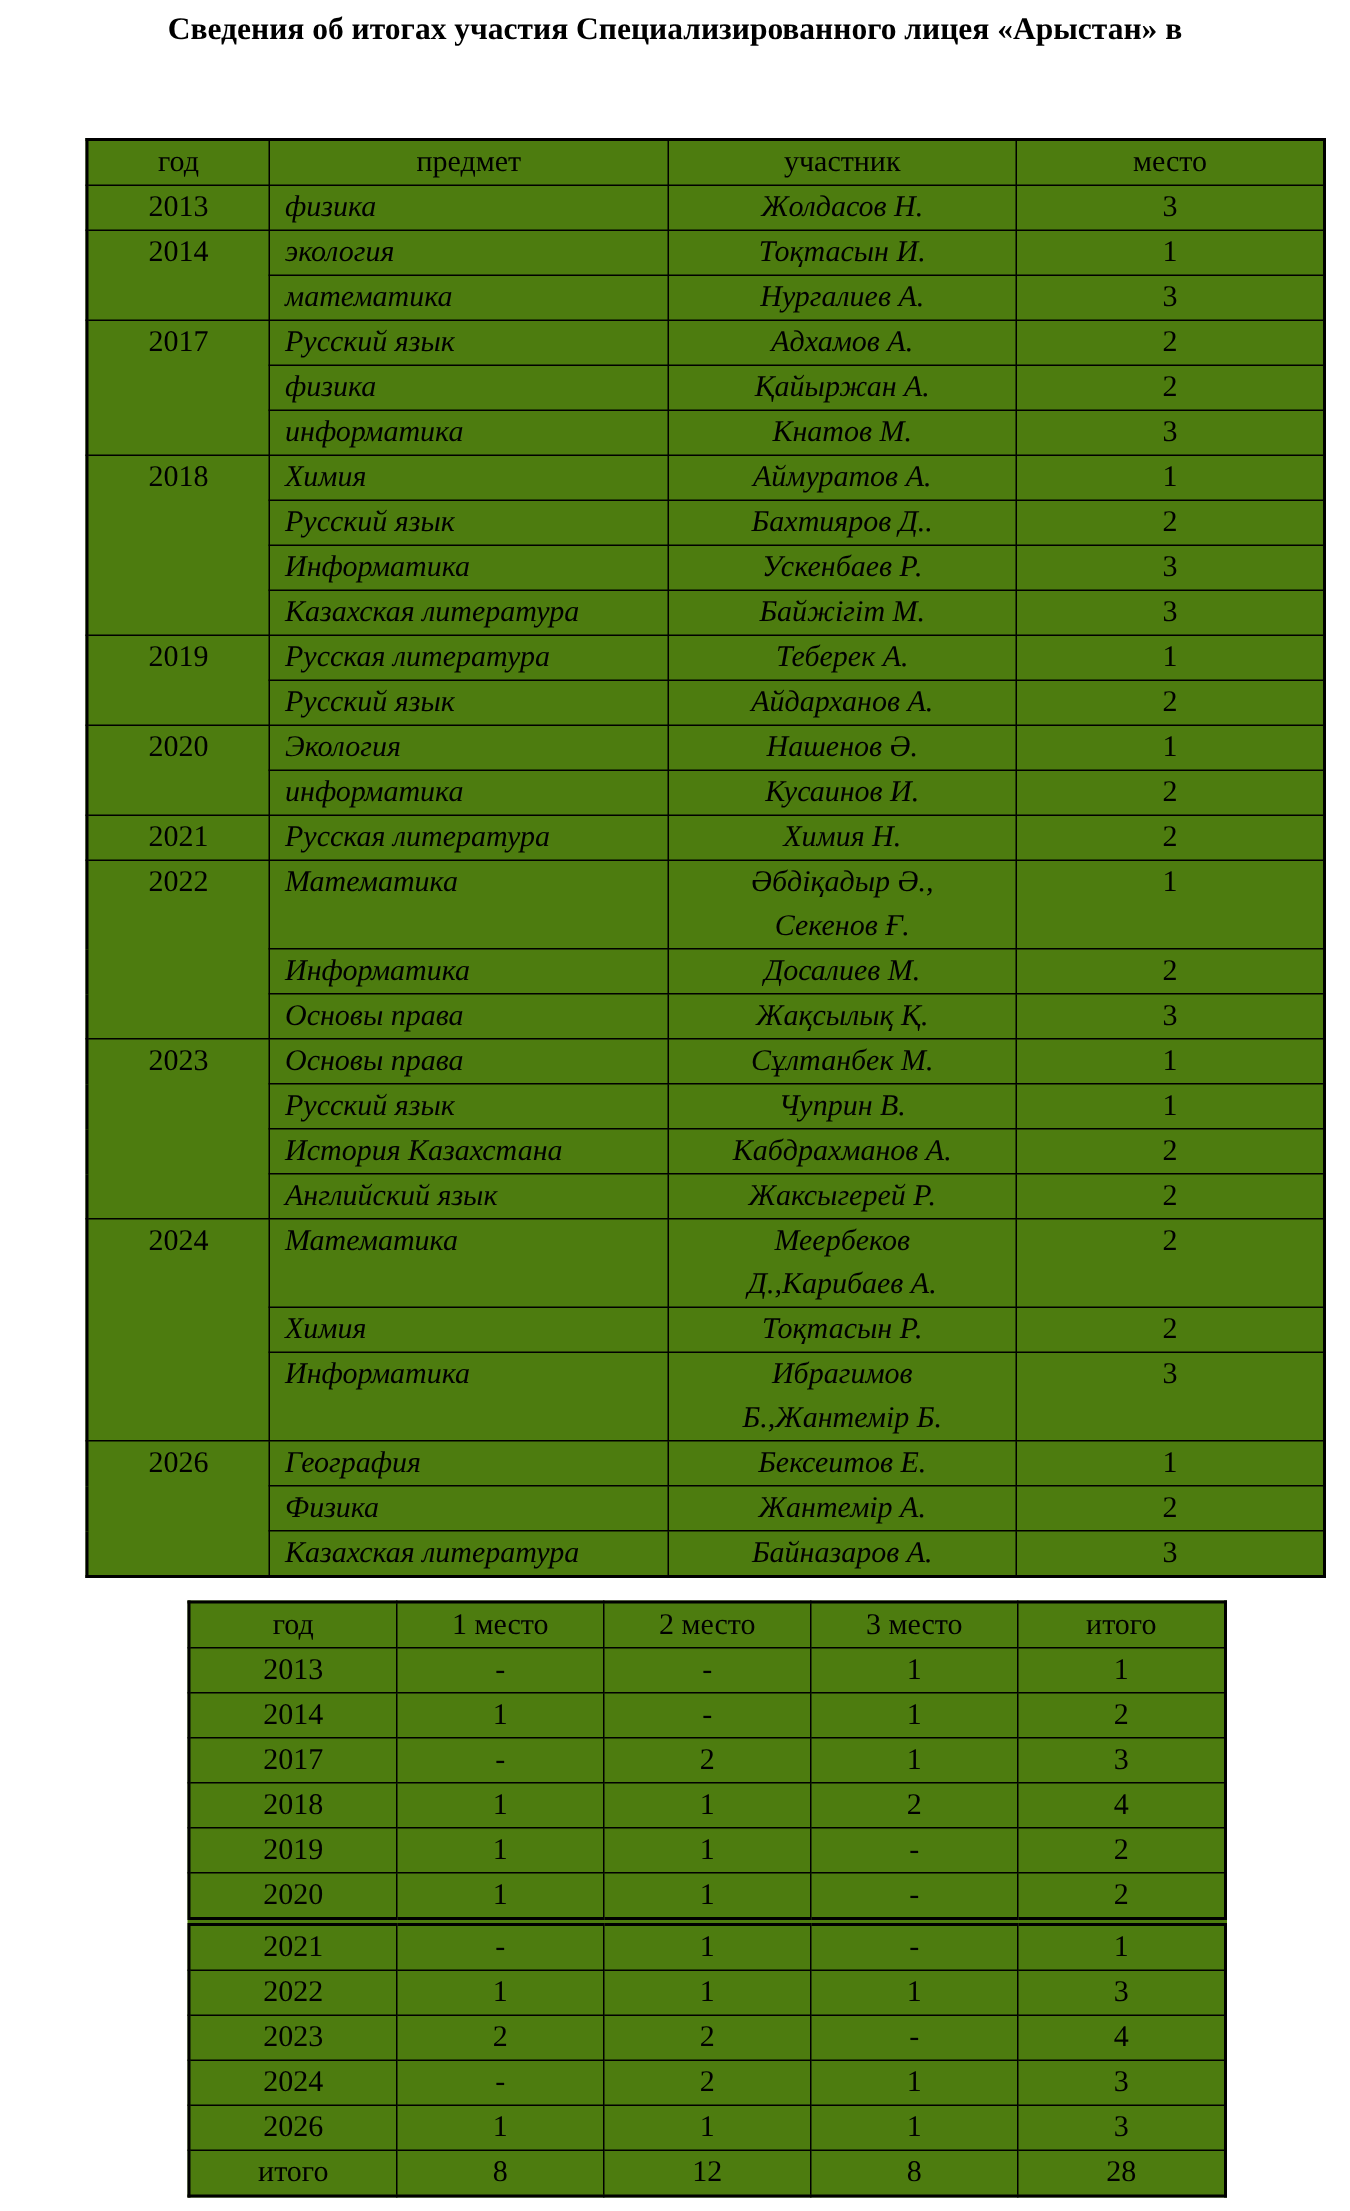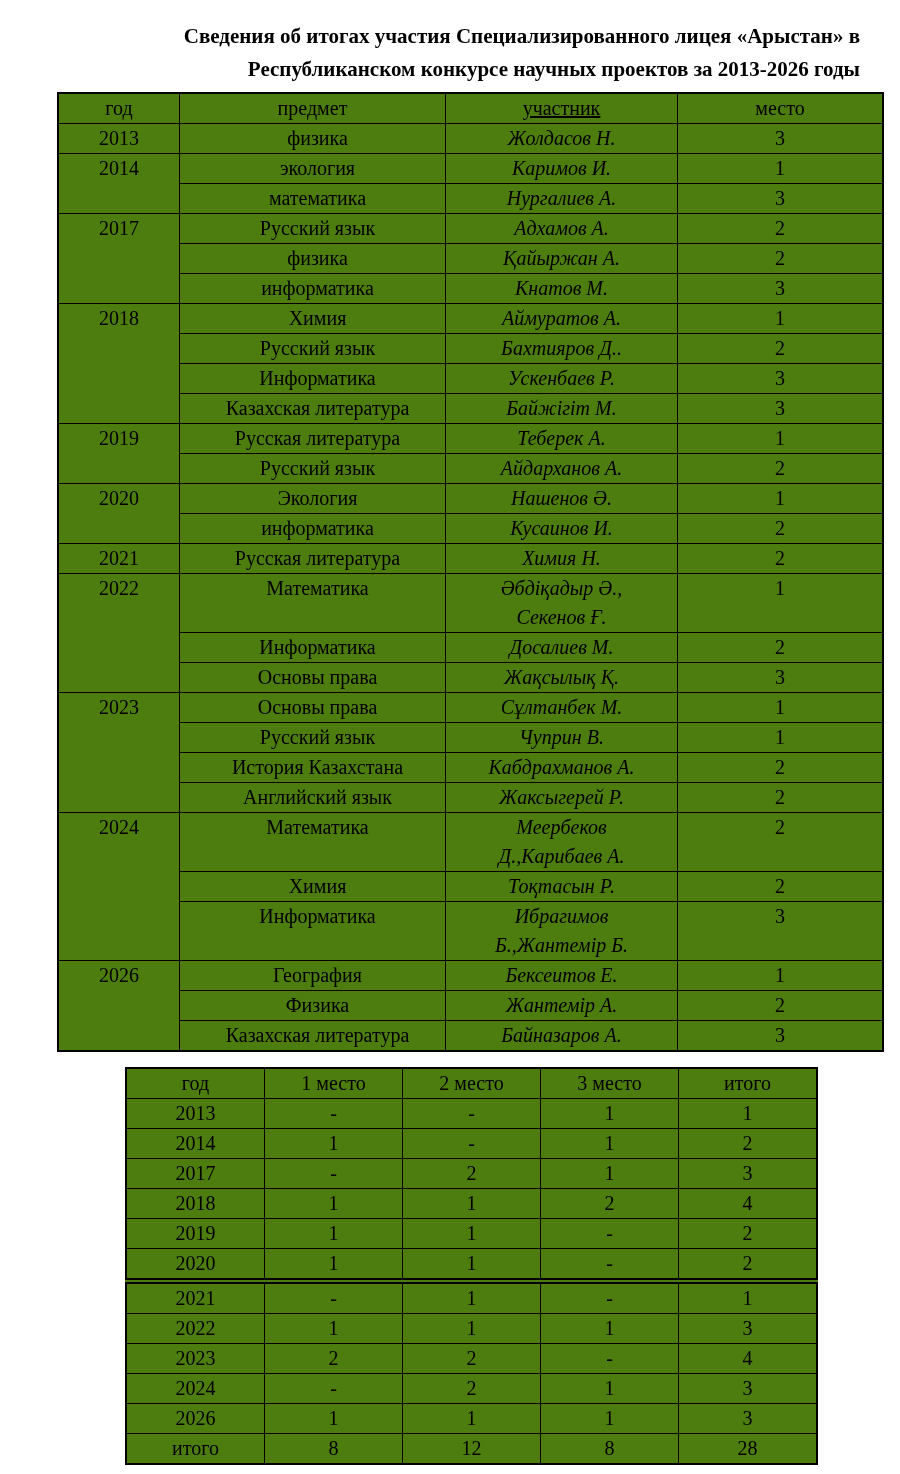--- a/index.html
+++ b/index.html
@@ -2,46 +2,45 @@
 <html><head>
 <meta charset="utf-8">
 <style>
   html, body { margin: 0; padding: 0; background: #ffffff; }
   body {
     width: 900px; height: 1474px; position: relative;
     font-family: "Liberation Serif", "DejaVu Serif", serif;
     color: #000;
   }
   .title {
-    position: absolute; top: 20px; left: 40px; right: 40px;
-    text-align: right; font-weight: bold; font-size: 21px; line-height: 33px;
+    position: absolute; top: 3px; left: 40px; right: 40px;
+    text-align: center; font-weight: bold; font-size: 21px; line-height: 33px;
   }
   table { border-collapse: collapse; table-layout: fixed; background: #4d7c0f; }
   th, td { border: 1.5px solid #000; font-size: 20px; line-height: 29px;
            padding: 0; vertical-align: top; font-weight: normal; overflow: hidden; }
   .t1 { position: absolute; left: 57px; top: 92px; width: 820px; border: 2px solid #000; }
   .t1 .c-year  { width: 120px; }
   .t1 .c-subj  { width: 265px; }
-  .t1 .c-part  { width: 231px; text-decoration: underline; }
+  .t1 .c-part  { width: 231px; }
   .t1 .c-place { width: 204px; }
   .t1 th { text-align: center; }
   .t1 td.year-cell { text-align: center; }
-  .t1 td.subject-cell { text-align: center; padding-left: 10px; }
+  .t1 td.subject-cell { text-align: left; padding-left: 10px; font-style: italic; }
   .t1 td.participant-cell { text-align: center; font-style: italic; }
   .t1 td.place-cell { text-align: center; }
   .t2 { position: absolute; left: 125px; top: 1067px; width: 685px; border: 2px solid #000; }
   .t2 th, .t2 td { text-align: center; width: 137px; }
   .t2 tr.divider-before td { border-top: 6px double #000; }
 </style>
 </head>
 <body>
 
 <div class="title">
   <div>Сведения об итогах участия Специализированного лицея «Арыстан» в</div>
-  <div>Республиканском конкурсе научных проектов за  2013-2026 годы</div>
 </div>
 
 <table class="t1">
   <thead>
     <tr>
       <th class="c-year">год</th>
       <th class="c-subj">предмет</th>
       <th class="c-part">участник</th>
       <th class="c-place">место</th>
     </tr>
@@ -52,21 +51,21 @@
         <td class="subject-cell">физика</td>
         <td class="participant-cell">
           <div>Жолдасов Н.</div>
         </td>
         <td class="place-cell">3</td>
       </tr>
       <tr>
         <td class="year-cell" rowspan="2">2014</td>
         <td class="subject-cell">экология</td>
         <td class="participant-cell">
-          <div>Каримов И.</div>
+          <div>Тоқтасын И.</div>
         </td>
         <td class="place-cell">1</td>
       </tr>
       <tr>
         <td class="subject-cell">математика</td>
         <td class="participant-cell">
           <div>Нургалиев А.</div>
         </td>
         <td class="place-cell">3</td>
       </tr>

